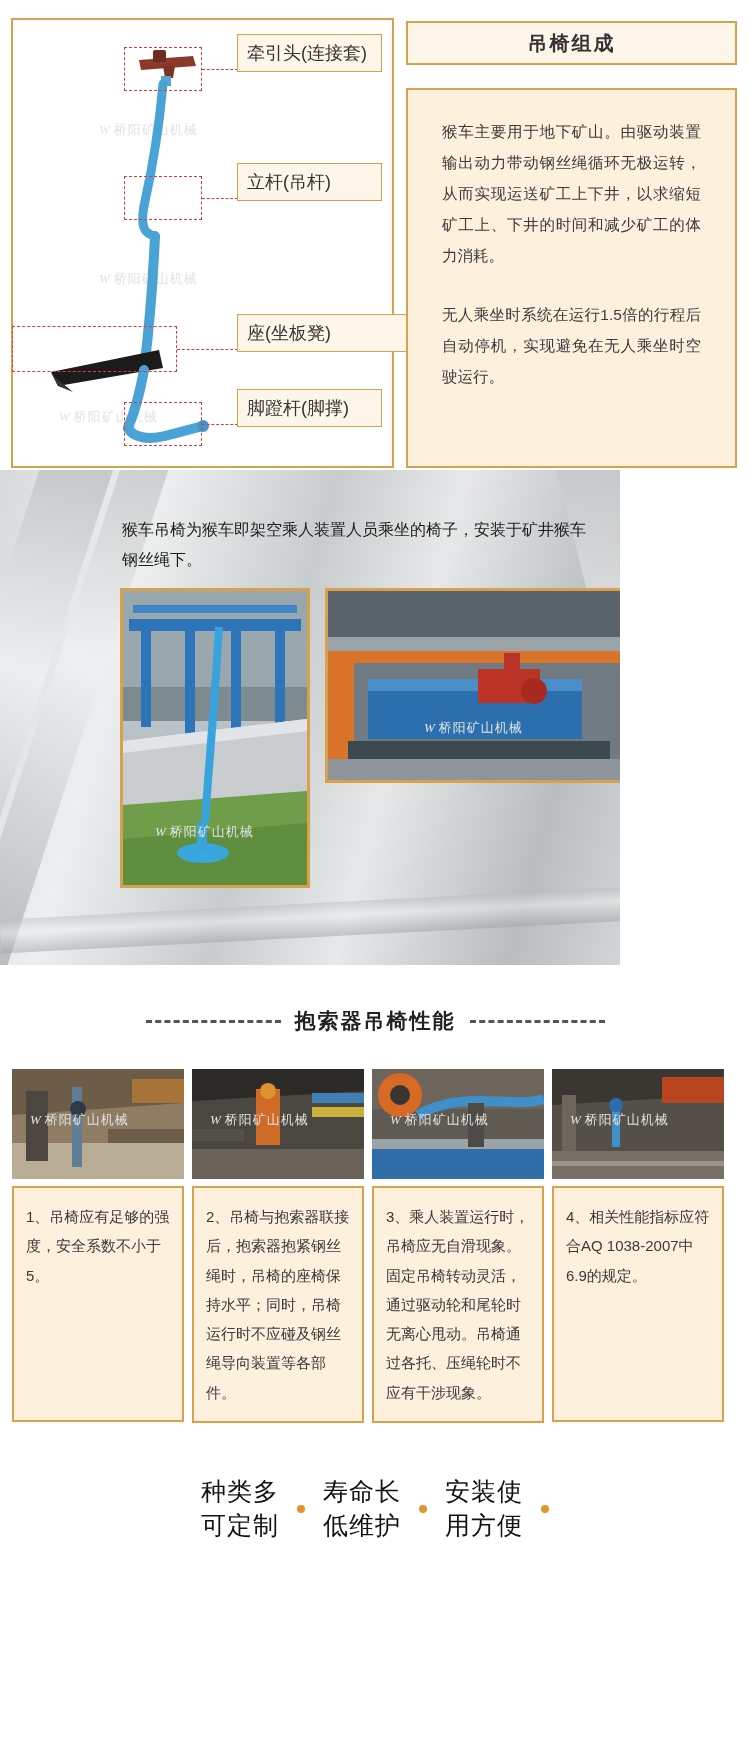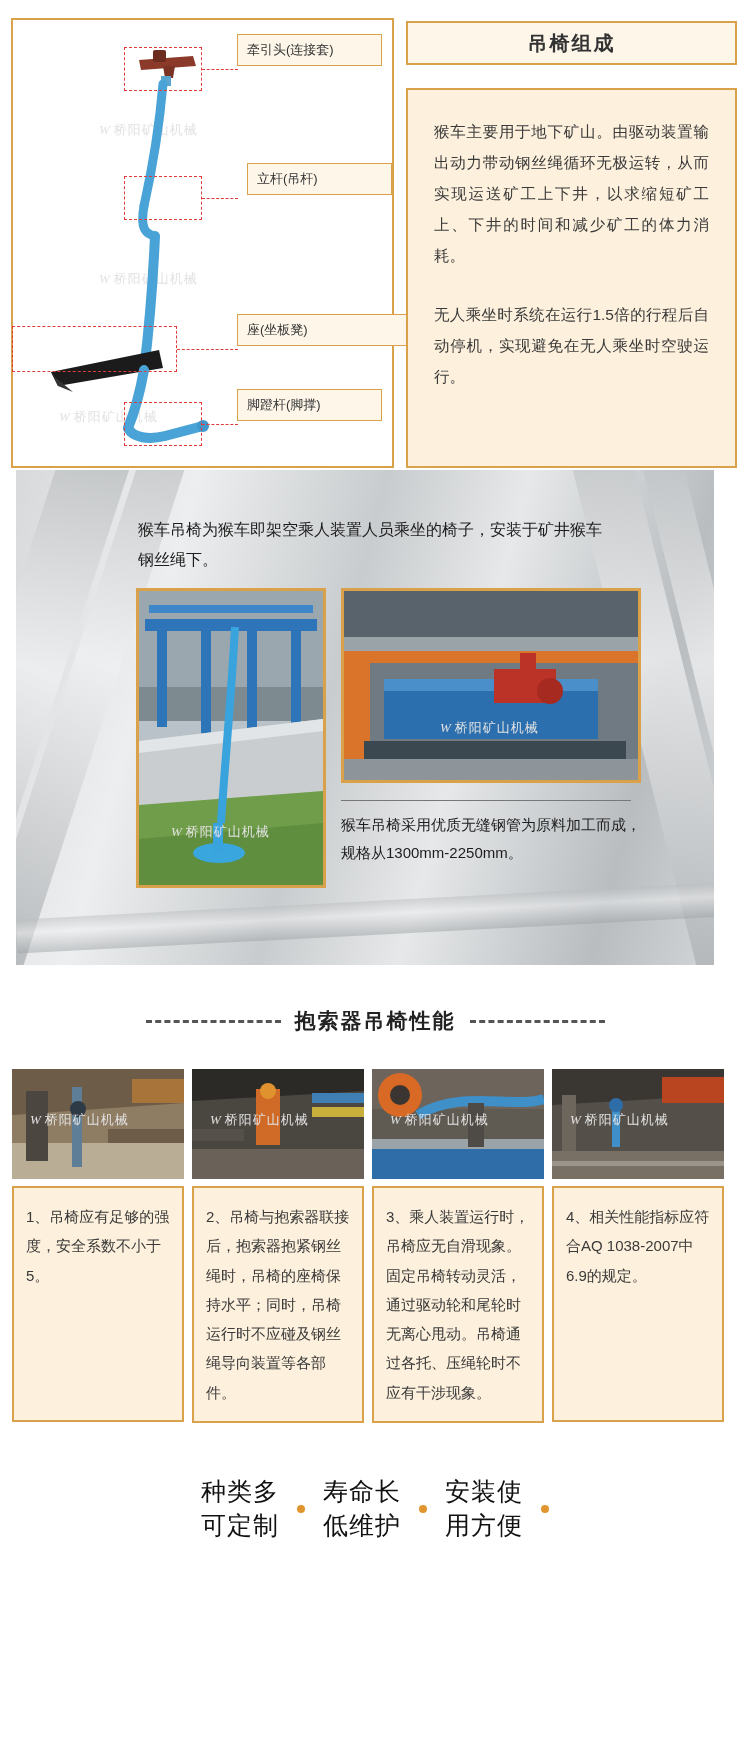--- a/index.html
+++ b/index.html
@@ -22,44 +22,43 @@
   .wm { position: absolute; color: #e2e2e2; font-size: 13px; white-space: nowrap;
         letter-spacing: 1px; pointer-events: none; }
   .wm .wmk { font-style: italic; font-family: "Liberation Serif", serif; margin-right: 3px; }
 
   .hanger-svg { position: absolute; left: 0; top: 0; }
 
   .dashbox { position: absolute; border: 1px dashed #e03b3b; }
 
   .callout {
     position: absolute; border: 1px solid #d9a14a; background: #fdf6e9;
-    font-size: 13px; color: #333; padding: 6px 9px; white-space: nowrap;
+    font-size: 18px; color: #333; padding: 6px 9px; white-space: nowrap;
   }
   .leadline { position: absolute; border-top: 1px dashed #e03b3b; height: 0; }
 
   .title-box {
     position: absolute; left: 406px; top: 21px; width: 331px; height: 44px;
     border: 2px solid #d9a14a; background: #fdf6e9;
     display: flex; align-items: center; justify-content: center;
     font-size: 20px; font-weight: bold; color: #333; letter-spacing: 2px;
   }
   .desc-box {
     position: absolute; left: 406px; top: 88px; width: 331px; height: 380px;
     border: 2px solid #d9a14a; background: #fdf0dc;
-    padding: 26px 26px; font-size: 15.5px; line-height: 2.0; color: #3a3a3a;
+    padding: 26px 34px; font-size: 15.5px; line-height: 2.0; color: #3a3a3a;
   }
   .desc-box p { margin: 0; text-align: justify; }
   .desc-box p + p { margin-top: 28px; }
 
   
   .sec2 {
-    position: relative; width: 698px; height: 495px;
+    position: relative; width: 620px; height: 495px;
     background: linear-gradient(105deg,#d7d9da 0%,#eceeef 22%,#c9ccce 45%,#e6e8e9 62%,#b9bdc0 85%,#d2d5d7 100%);
     overflow: hidden;
-    margin-left: 16px;
   }
   .pipe { position: absolute; background: linear-gradient(180deg,#b9bcbe,#f0f1f2 40%,#9da1a4); opacity:.75; }
   .sec2-text {
     position: absolute; left: 122px; top: 45px; width: 470px;
     font-size: 16px; line-height: 1.9; color: #1d1d1d;
   }
   .photo {
     position: absolute; border: 3px solid #d9a14a; overflow: hidden;
   }
   .ph-a { left: 120px; top: 118px; width: 190px; height: 300px; }
@@ -141,21 +140,21 @@
       <div class="dashbox" style="left:-1px; top:306px; width:165px; height:46px;"></div>
       <div class="dashbox" style="left:111px; top:382px; width:78px; height:44px;"></div>
 
       <div class="leadline" style="left:189px; top:49px; width:36px;"></div>
       <div class="leadline" style="left:189px; top:178px; width:36px;"></div>
       <div class="leadline" style="left:164px; top:329px; width:61px;"></div>
       <div class="leadline" style="left:189px; top:404px; width:36px;"></div>
     </div>
 
     <div class="callout" style="left:237px; top:34px; width:145px;">牵引头(连接套)</div>
-    <div class="callout" style="left:247px; top:163px; width:145px;">立杆(吊杆)</div>
+    <div class="callout" style="left:237px; top:163px; width:145px;">立杆(吊杆)</div>
     <div class="callout" style="left:237px; top:314px; width:170px;">座(坐板凳)</div>
     <div class="callout" style="left:237px; top:389px; width:145px;">脚蹬杆(脚撑)</div>
 
     <div class="title-box">吊椅组成</div>
 
     <div class="desc-box">
       <p>猴车主要用于地下矿山。由驱动装置输出动力带动钢丝绳循环无极运转，从而实现运送矿工上下井，以求缩短矿工上、下井的时间和减少矿工的体力消耗。</p>
       <p>无人乘坐时系统在运行1.5倍的行程后自动停机，实现避免在无人乘坐时空驶运行。</p>
     </div>
   </div>
@@ -214,24 +213,20 @@
         <circle cx="206" cy="100" r="13" fill="#a62a20"></circle>
 
         <rect x="20" y="150" width="262" height="22" fill="#3b4850"></rect>
         <rect x="0" y="168" width="294" height="21" fill="#8d959a"></rect>
       </svg>
       <div class="wm" style="left:96px; top:128px;">
         <span class="wmk">W</span><span>桥阳矿山机械</span>
       </div>
     </div>
 
-    <div class="sec2-note">
-      <div class="rule"></div>
-      <span>猴车吊椅采用优质无缝钢管为原料加工而成，规格从1300mm-2250mm。</span>
-    </div>
   </div>
 
   <div class="sec3">
     <div class="sec3-head">
       <span class="dashrule"></span>
       <span>抱索器吊椅性能</span>
       <span class="dashrule"></span>
     </div>
 
     <div class="cards">

